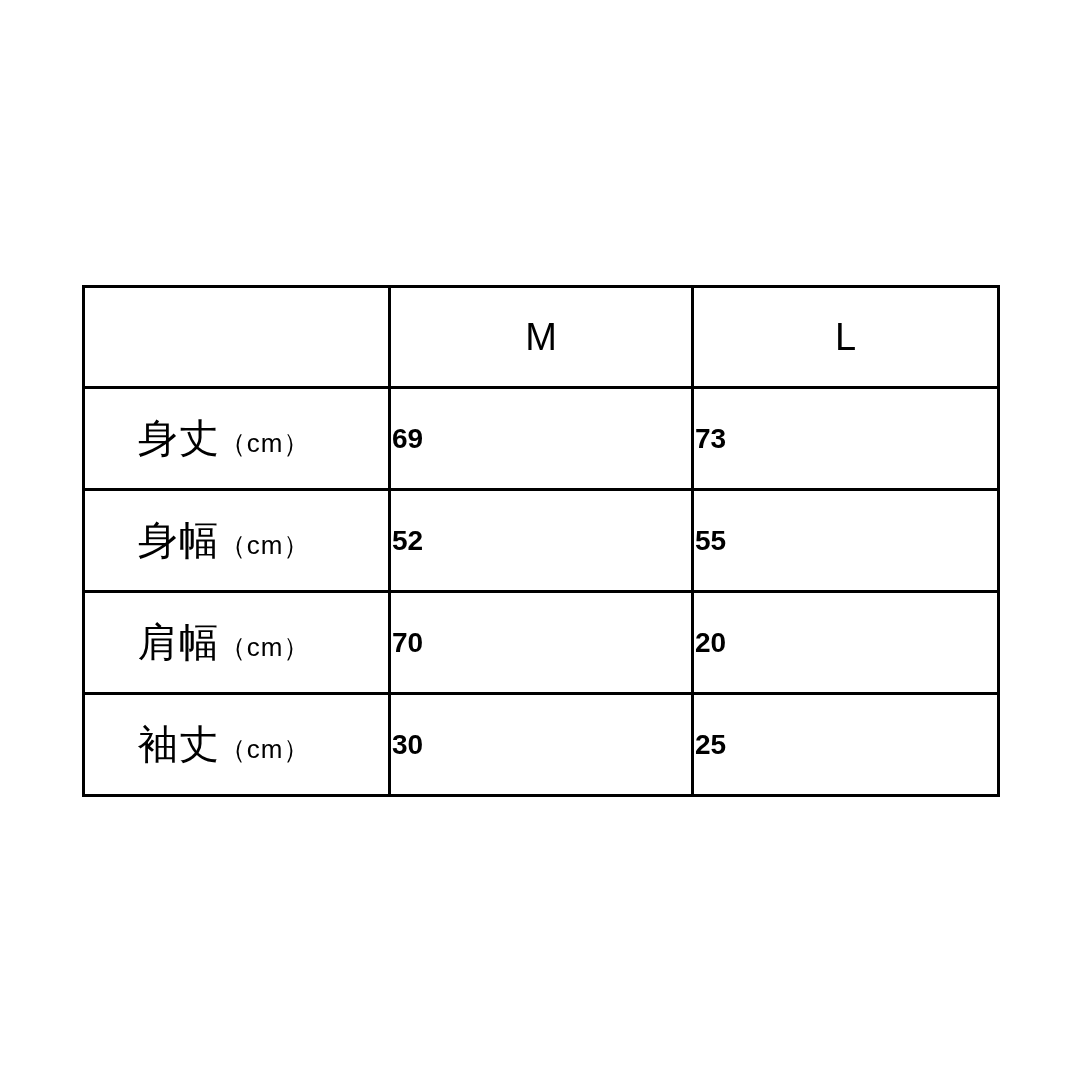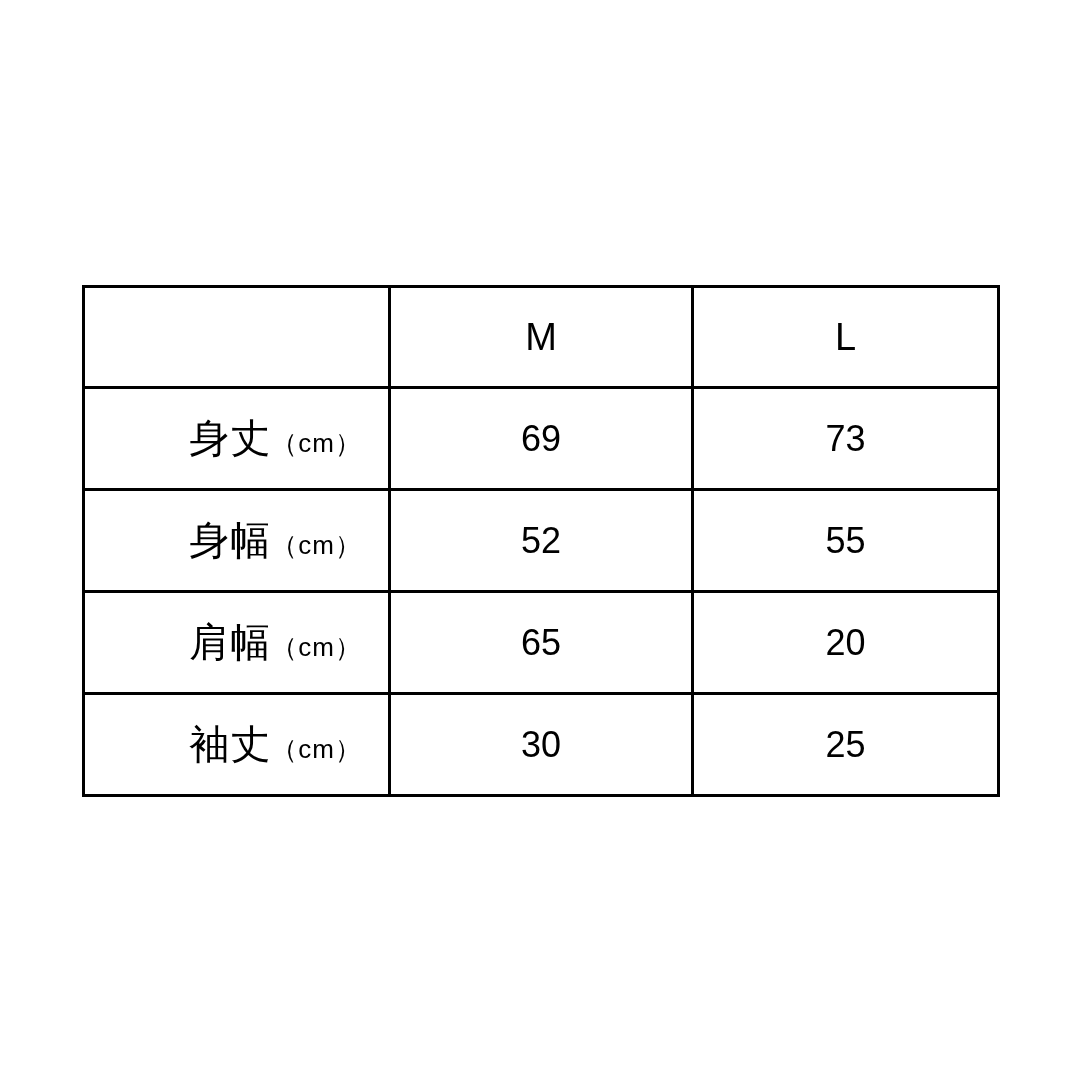--- a/index.html
+++ b/index.html
@@ -27,43 +27,42 @@
   }
   table.size-table td {
     border: 3px solid #000000;
     vertical-align: middle;
     background: #ffffff;
     overflow: hidden;
   }
   tr.header-row { height: 101px; }
   tr.data-row   { height: 102px; }
   .label-cell {
-    text-align: right;
+    text-align: center;
     padding-right: 26px;
     white-space: nowrap;
   }
   .kanji {
     font-size: 40px;
     font-weight: 500;
     letter-spacing: 1px;
   }
   .unit {
     font-size: 26px;
     font-weight: 400;
     letter-spacing: 1px;
   }
   .size-cell {
     text-align: center;
     font-size: 38px;
     font-weight: 400;
   }
   .value-cell {
-    text-align: center;
-    font-size: 36px;
-    font-weight: 400;
+    font-size: 28px;
+    font-weight: 700;
   }
 </style>
 </head>
 <body>
 
 <div class="canvas">
   <table class="size-table">
     <colgroup>
       <col style="width:306px">
       <col style="width:303px">
@@ -90,21 +89,21 @@
         <span class="kanji">身幅</span><span class="unit">（cm）</span>
       </td>
       <td class="value-cell">52</td>
       <td class="value-cell">55</td>
     </tr>
 
     <tr class="data-row">
       <td class="label-cell">
         <span class="kanji">肩幅</span><span class="unit">（cm）</span>
       </td>
-      <td class="value-cell">65</td>
+      <td class="value-cell">70</td>
       <td class="value-cell">20</td>
     </tr>
 
     <tr class="data-row">
       <td class="label-cell">
         <span class="kanji">袖丈</span><span class="unit">（cm）</span>
       </td>
       <td class="value-cell">30</td>
       <td class="value-cell">25</td>
     </tr>

